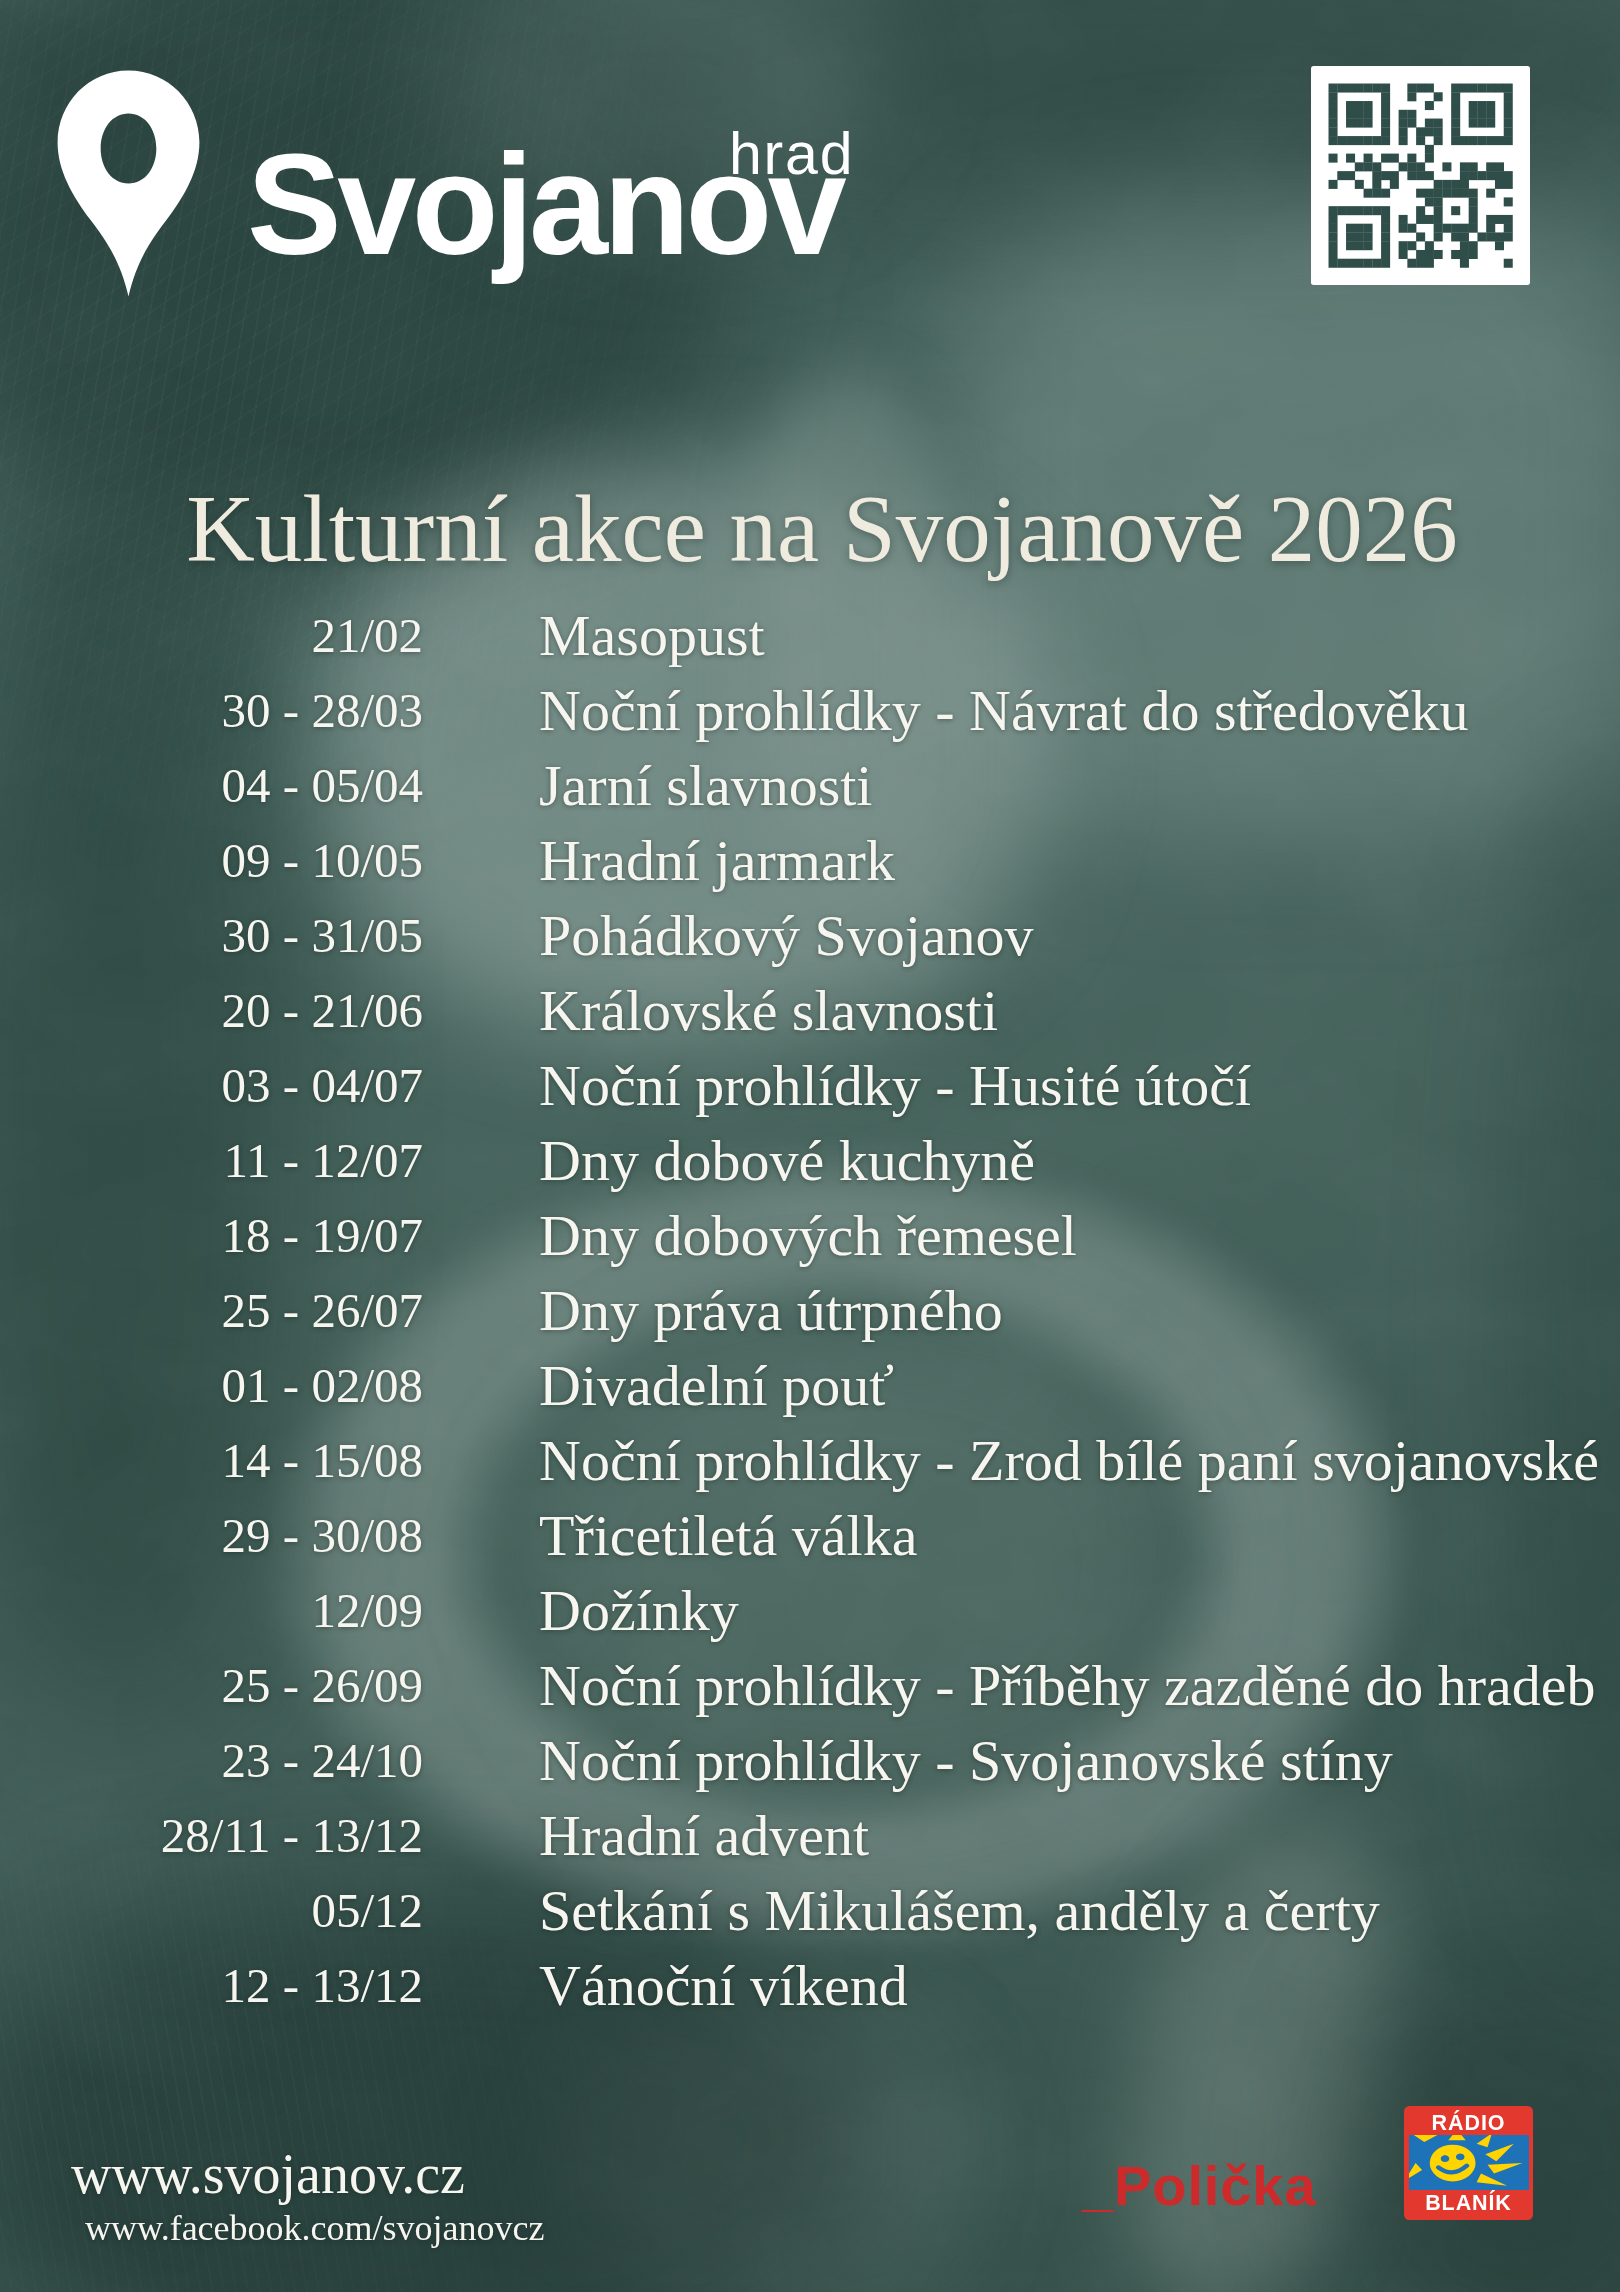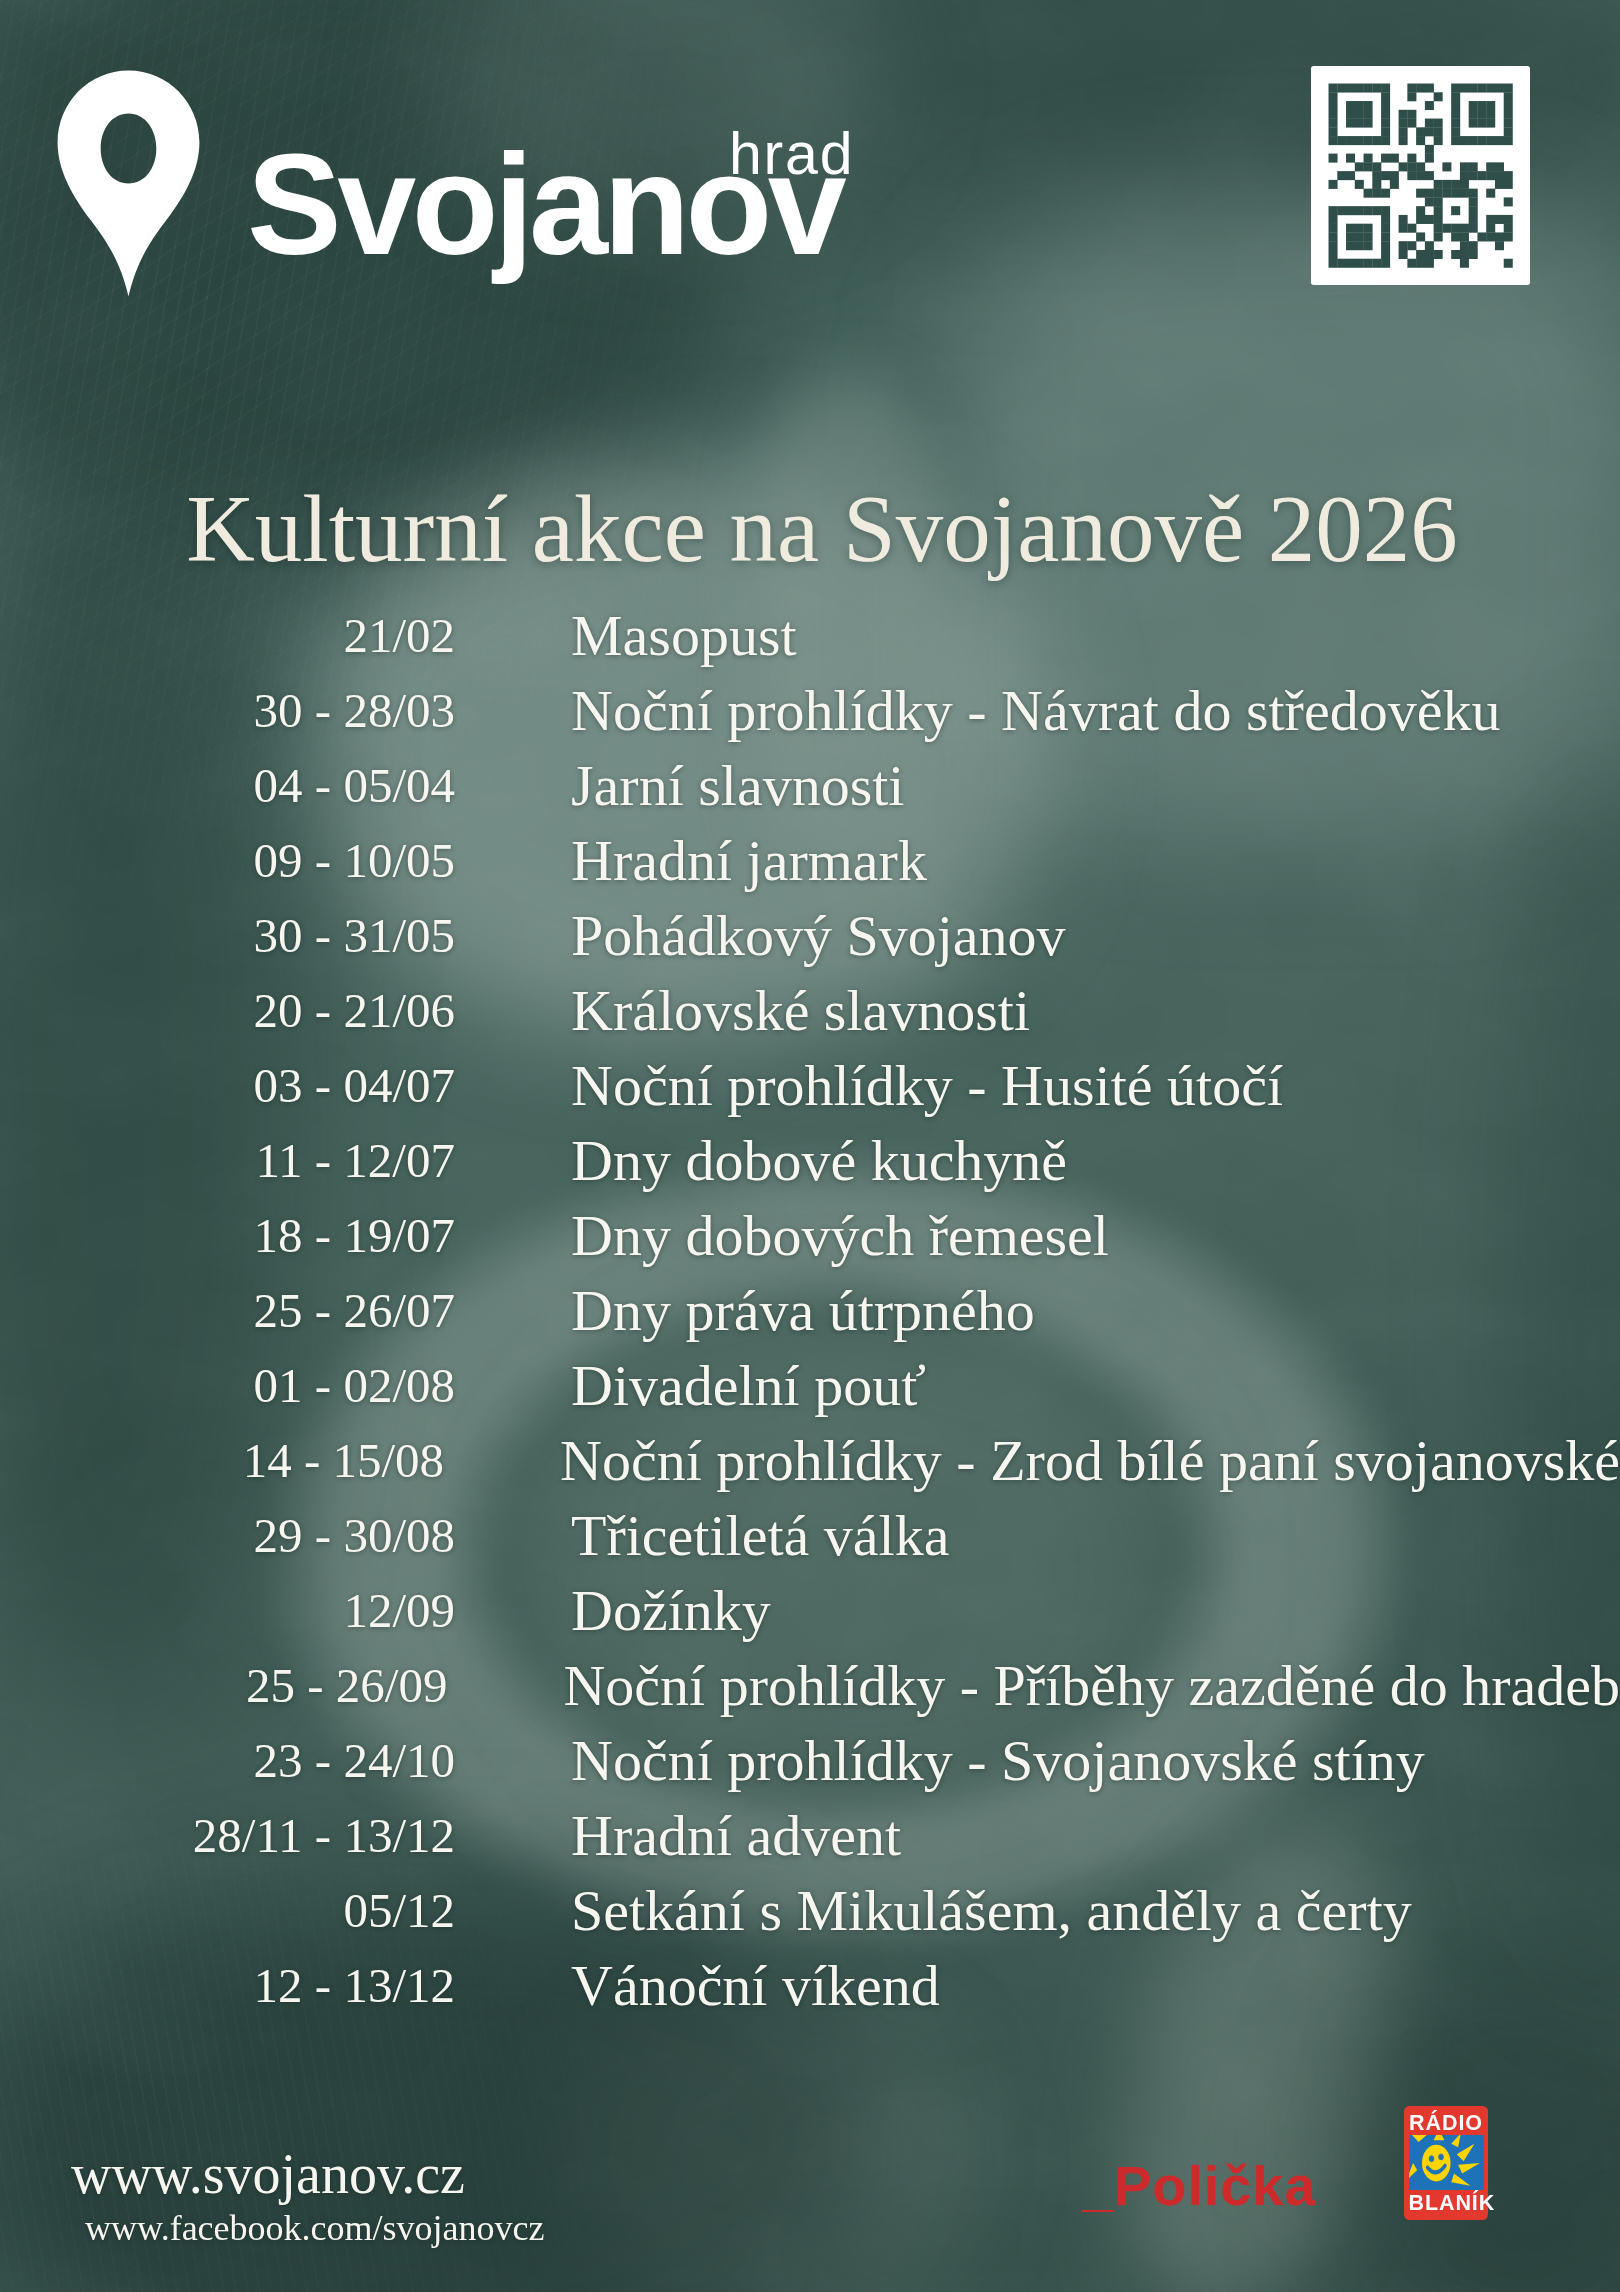--- a/index.html
+++ b/index.html
@@ -44,31 +44,31 @@
   
   .qr{position:absolute;left:1311px;top:66px;width:219px;height:219px;}
   
   .title{position:absolute;left:12px;top:410px;width:100%;text-align:center;
     font-size:95px;font-weight:400;color:var(--text-cream,#f0ebdf);letter-spacing:0;
     text-shadow:0 1.8px 9px rgba(10,25,22,.35);}
   
   .events{position:absolute;left:0;top:598px;width:100%;}
   .event-row{display:flex;align-items:center;height:75px;}
   .event-date{width:423px;text-align:right;font-size:49px;color:var(--text-white,#f7f5ef);
-    text-shadow:0 0.9px 5.4px rgba(15,30,27,.45);white-space:pre;padding-left:32px;}
+    text-shadow:0 0.9px 5.4px rgba(15,30,27,.45);white-space:pre;}
   .event-title{margin-left:116px;font-size:58px;color:var(--text-white,#f7f5ef);
     text-shadow:0 0.9px 5.4px rgba(15,30,27,.45);white-space:pre;}
   
   .url1{position:absolute;left:71px;top:2142px;font-size:56px;color:var(--text-white,#f7f5ef);
     text-shadow:0 0.9px 5.4px rgba(15,30,27,.45);}
   .url2{position:absolute;left:85px;top:2207px;font-size:36px;color:var(--text-white,#f7f5ef);
     text-shadow:0 0.9px 5.4px rgba(15,30,27,.45);}
   .policka{position:absolute;left:1082px;top:2155px;font-family:"Liberation Sans",sans-serif;
     font-weight:700;font-size:56px;letter-spacing:0.9px;color:var(--policka-red,#cd2b2b);line-height:1.1;}
-  .blanik{position:absolute;left:1404px;top:2106px;width:84px;height:114px;border-radius:5.4px;
+  .blanik{position:absolute;left:1404px;top:2106px;width:129px;height:114px;border-radius:5.4px;
     background:var(--blanik-red,#e2382e);display:flex;flex-direction:column;padding:4.5px 4.5px 5.4px 4.5px;box-sizing:border-box;}
   .blanik-top,.blanik-bottom{font-family:"Liberation Sans",sans-serif;font-weight:700;color:#fff;
     text-align:center;font-size:21.5px;line-height:24px;letter-spacing:0.9px;
     transform:scaleY(1.05);}
   .blanik-mid{flex:1;background:var(--blanik-blue,#1e72b8);margin:0.9px 0 0.9px 0;position:relative;overflow:hidden;}
   .blanik-mid svg{position:absolute;inset:0;width:100%;height:100%;}
 </style>
 </head>
 <body>
 

